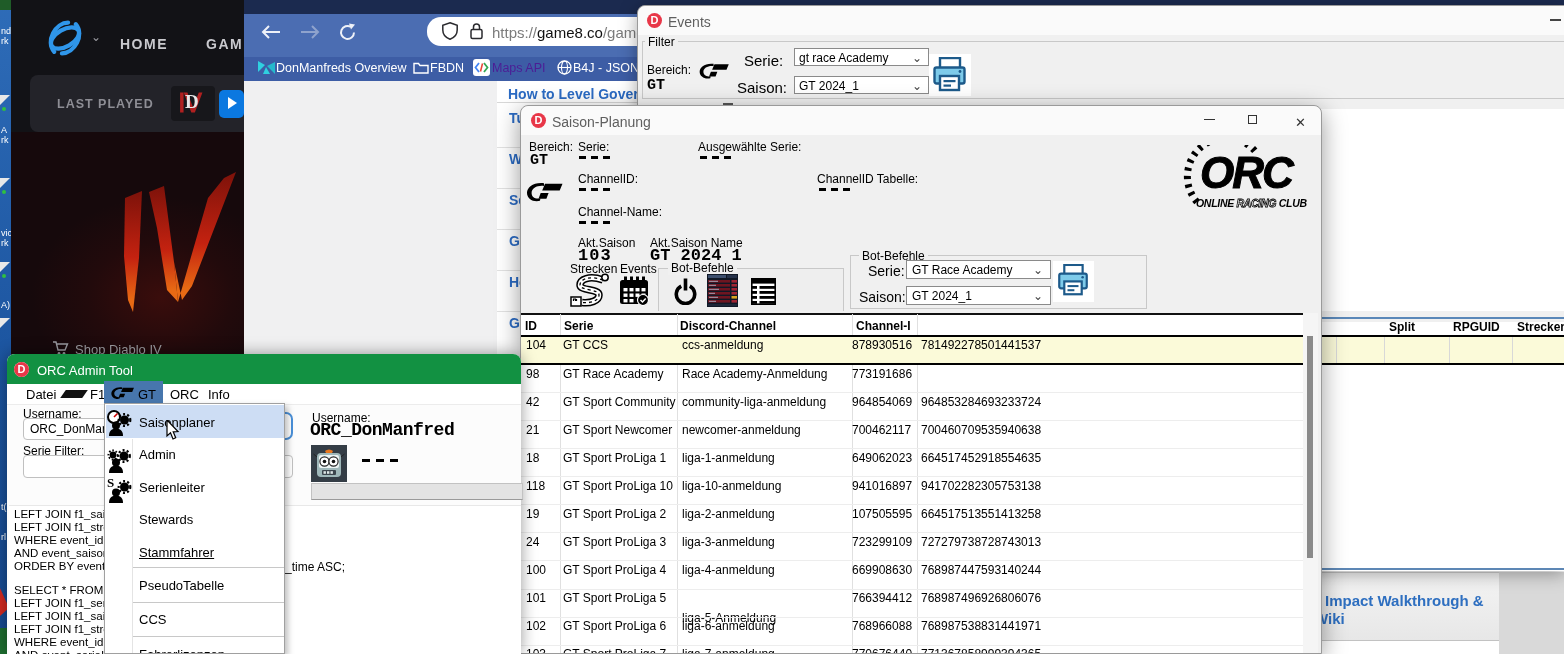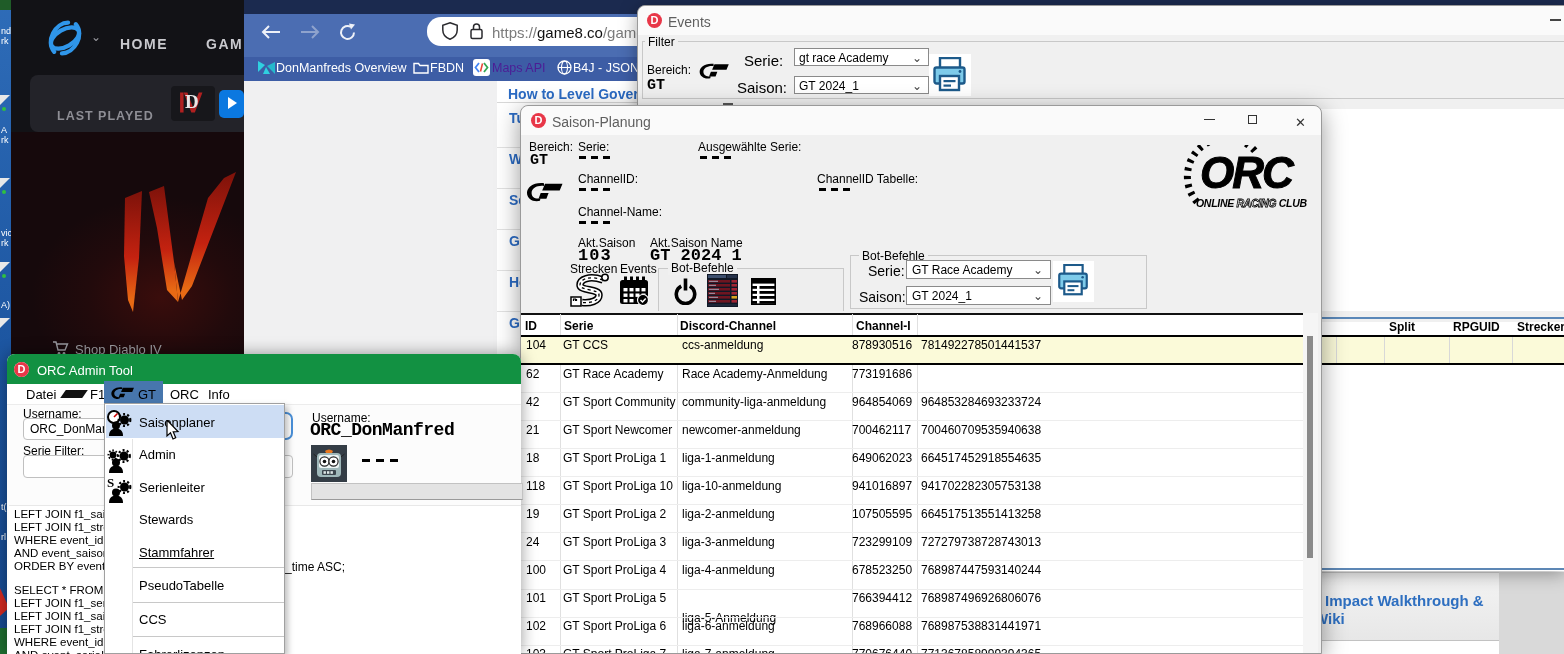--- a/index.html
+++ b/index.html
@@ -45,21 +45,21 @@
 
 <div class="abs" id="bnet" style="left:11px;top:0;width:233px;height:654px;background:#121216;overflow:hidden;">
   <div class="abs" style="left:34px;top:18px;"><svg width="40" height="40" viewBox="0 0 52 48">
 <ellipse cx="26" cy="24" rx="20" ry="11" transform="rotate(-30 26 24)" fill="none" stroke="#2f96ea" stroke-width="5.5"></ellipse>
 <path d="M12 42 C0 28 14 4 30 4" fill="none" stroke="#2f96ea" stroke-width="5.5" stroke-linecap="round"></path>
 <path d="M40 6 C52 20 38 44 22 44" fill="none" stroke="#2f96ea" stroke-width="5.5" stroke-linecap="round"></path>
 </svg><span style="position:absolute;left:46px;top:12px;color:#9a9aa0;font-size:12px;">⌄</span></div>
   <div class="abs" style="left:109px;top:36px;font-size:14px;font-weight:bold;letter-spacing:1.5px;color:#c9c9ce;">HOME</div>
   <div class="abs" style="left:195px;top:36px;font-size:14px;font-weight:bold;letter-spacing:1.5px;color:#c9c9ce;">GAME</div>
   <div class="abs" style="left:19px;top:75px;width:225px;height:57px;background:#232329;border-radius:8px;">
-    <div class="abs" style="left:27px;top:22px;font-size:12.5px;font-weight:bold;letter-spacing:1px;color:#8e8e95;margin-top:12px;">LAST PLAYED</div>
+    <div class="abs" style="left:27px;top:22px;font-size:12.5px;font-weight:bold;letter-spacing:1px;color:#8e8e95;">LAST PLAYED</div>
     <div class="abs" style="left:141px;top:11px;width:44px;height:35px;background:#17171b;border-radius:4px;overflow:hidden;">
       <div class="abs" style="left:7px;top:2px;color:#b02020;font-size:26px;font-weight:bold;font-family:'Liberation Serif',serif;">Ⅳ</div>
       <div class="abs" style="left:14px;top:5px;color:#e8e8e8;font-size:19px;font-weight:bold;font-family:'Liberation Serif',serif;">D</div>
     </div>
     <div class="abs" style="left:189px;top:15px;width:25px;height:28px;background:#0b78e0;border-radius:5px;">
       <div class="abs" style="left:9px;top:7px;width:0;height:0;border-left:9px solid #fff;border-top:6px solid transparent;border-bottom:6px solid transparent;"></div>
     </div>
   </div>
 
   <div class="abs" style="left:0;top:132px;width:233px;height:222px;background:radial-gradient(ellipse 130px 100px at 150px 165px, #3a0d0c 0%, #220a0c 55%, #16090c 100%);"></div>
@@ -340,21 +340,21 @@
   <div class="abs" style="left:39px;top:208px;width:1px;height:340px;background:#e0e0e0;"></div>
   <div class="abs" style="left:156px;top:208px;width:1px;height:340px;background:#e0e0e0;"></div>
   <div class="abs" style="left:331px;top:208px;width:1px;height:340px;background:#e0e0e0;"></div>
   <div class="abs" style="left:396px;top:208px;width:1px;height:340px;background:#e0e0e0;"></div>
   <div class="abs" style="left:0;top:229px;width:782px;height:30px;background:#fbfad9;border-top:2px solid #000;border-bottom:2px solid #000;"></div>
   <div class="abs" style="left:5px;top:232px;font-size:12px;">104</div>
   <div class="abs" style="left:42px;top:232px;font-size:12px;">GT CCS</div>
   <div class="abs" style="left:161px;top:232px;font-size:12px;">ccs-anmeldung</div>
   <div class="abs" style="left:331px;top:232px;width:59px;font-size:12px;text-align:right;">878930516</div>
   <div class="abs" style="left:400px;top:232px;font-size:12px;">781492278501441537</div>
-  <div class="abs" style="left:5px;top:261px;font-size:12px;">62</div>
+  <div class="abs" style="left:5px;top:261px;font-size:12px;">98</div>
   <div class="abs" style="left:42px;top:261px;font-size:12px;">GT Race Academy</div>
   <div class="abs" style="left:161px;top:261px;font-size:12px;">Race Academy-Anmeldung</div>
   <div class="abs" style="left:331px;top:261px;width:59px;font-size:12px;text-align:right;">773191686</div>
   <div class="abs" style="left:0;top:286px;width:782px;height:1px;background:#ededed;"></div>
   <div class="abs" style="left:5px;top:289px;font-size:12px;">42</div>
   <div class="abs" style="left:42px;top:289px;font-size:12px;">GT Sport Community</div>
   <div class="abs" style="left:161px;top:289px;font-size:12px;">community-liga-anmeldung</div>
   <div class="abs" style="left:331px;top:289px;width:59px;font-size:12px;text-align:right;">964854069</div>
   <div class="abs" style="left:400px;top:289px;font-size:12px;">964853284693233724</div>
   <div class="abs" style="left:0;top:314px;width:782px;height:1px;background:#ededed;"></div>
@@ -384,21 +384,21 @@
   <div class="abs" style="left:0;top:426px;width:782px;height:1px;background:#ededed;"></div>
   <div class="abs" style="left:5px;top:429px;font-size:12px;">24</div>
   <div class="abs" style="left:42px;top:429px;font-size:12px;">GT Sport ProLiga 3</div>
   <div class="abs" style="left:161px;top:429px;font-size:12px;">liga-3-anmeldung</div>
   <div class="abs" style="left:331px;top:429px;width:59px;font-size:12px;text-align:right;">723299109</div>
   <div class="abs" style="left:400px;top:429px;font-size:12px;">727279738728743013</div>
   <div class="abs" style="left:0;top:454px;width:782px;height:1px;background:#ededed;"></div>
   <div class="abs" style="left:5px;top:457px;font-size:12px;">100</div>
   <div class="abs" style="left:42px;top:457px;font-size:12px;">GT Sport ProLiga 4</div>
   <div class="abs" style="left:161px;top:457px;font-size:12px;">liga-4-anmeldung</div>
-  <div class="abs" style="left:331px;top:457px;width:59px;font-size:12px;text-align:right;">678523250</div>
+  <div class="abs" style="left:331px;top:457px;width:59px;font-size:12px;text-align:right;">669908630</div>
   <div class="abs" style="left:400px;top:457px;font-size:12px;">768987447593140244</div>
   <div class="abs" style="left:0;top:483px;width:782px;height:1px;background:#ededed;"></div>
   <div class="abs" style="left:5px;top:485px;font-size:12px;">101</div>
   <div class="abs" style="left:42px;top:485px;font-size:12px;">GT Sport ProLiga 5</div>
   <div class="abs" style="left:161px;top:485px;font-size:12px;margin-top:20px;">liga-5-Anmeldung</div>
   <div class="abs" style="left:331px;top:485px;width:59px;font-size:12px;text-align:right;">766394412</div>
   <div class="abs" style="left:400px;top:485px;font-size:12px;">768987496926806076</div>
   <div class="abs" style="left:0;top:511px;width:782px;height:1px;background:#ededed;"></div>
   <div class="abs" style="left:5px;top:513px;font-size:12px;">102</div>
   <div class="abs" style="left:42px;top:513px;font-size:12px;">GT Sport ProLiga 6</div>

